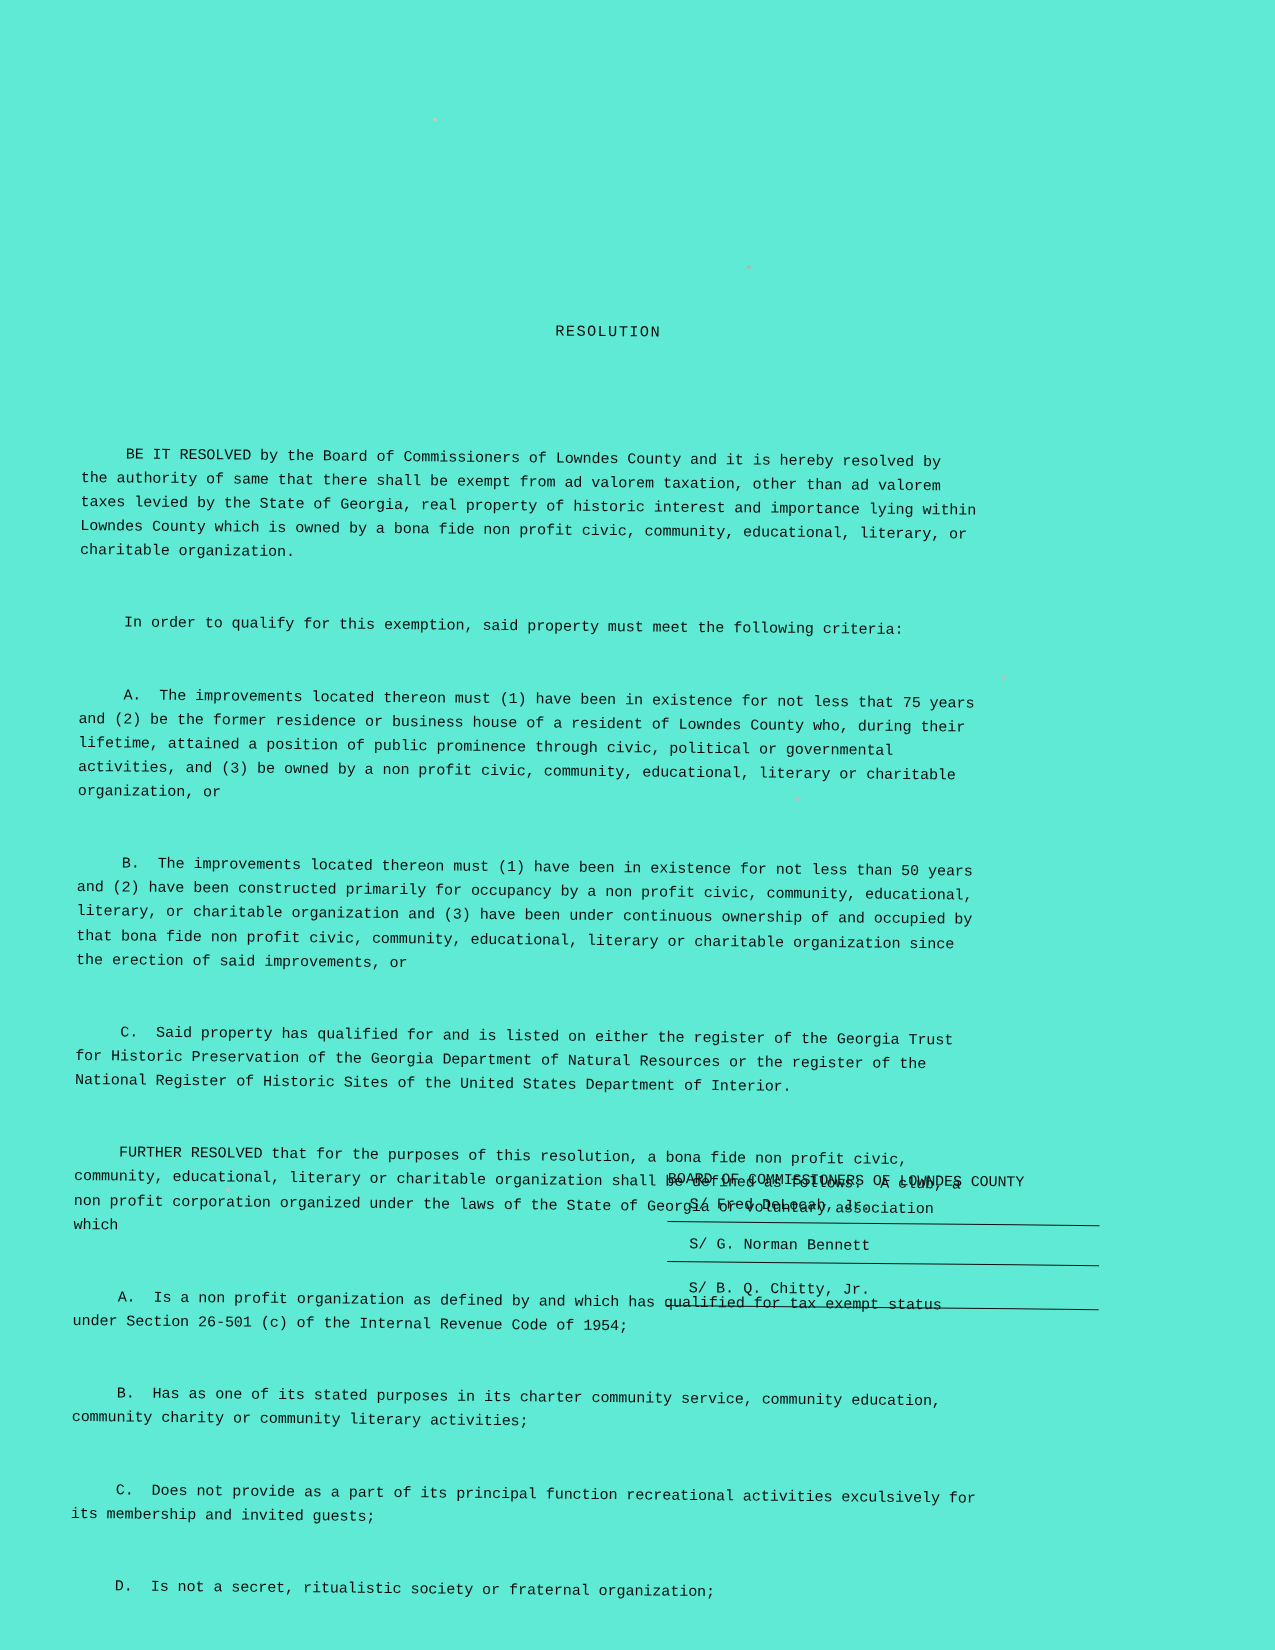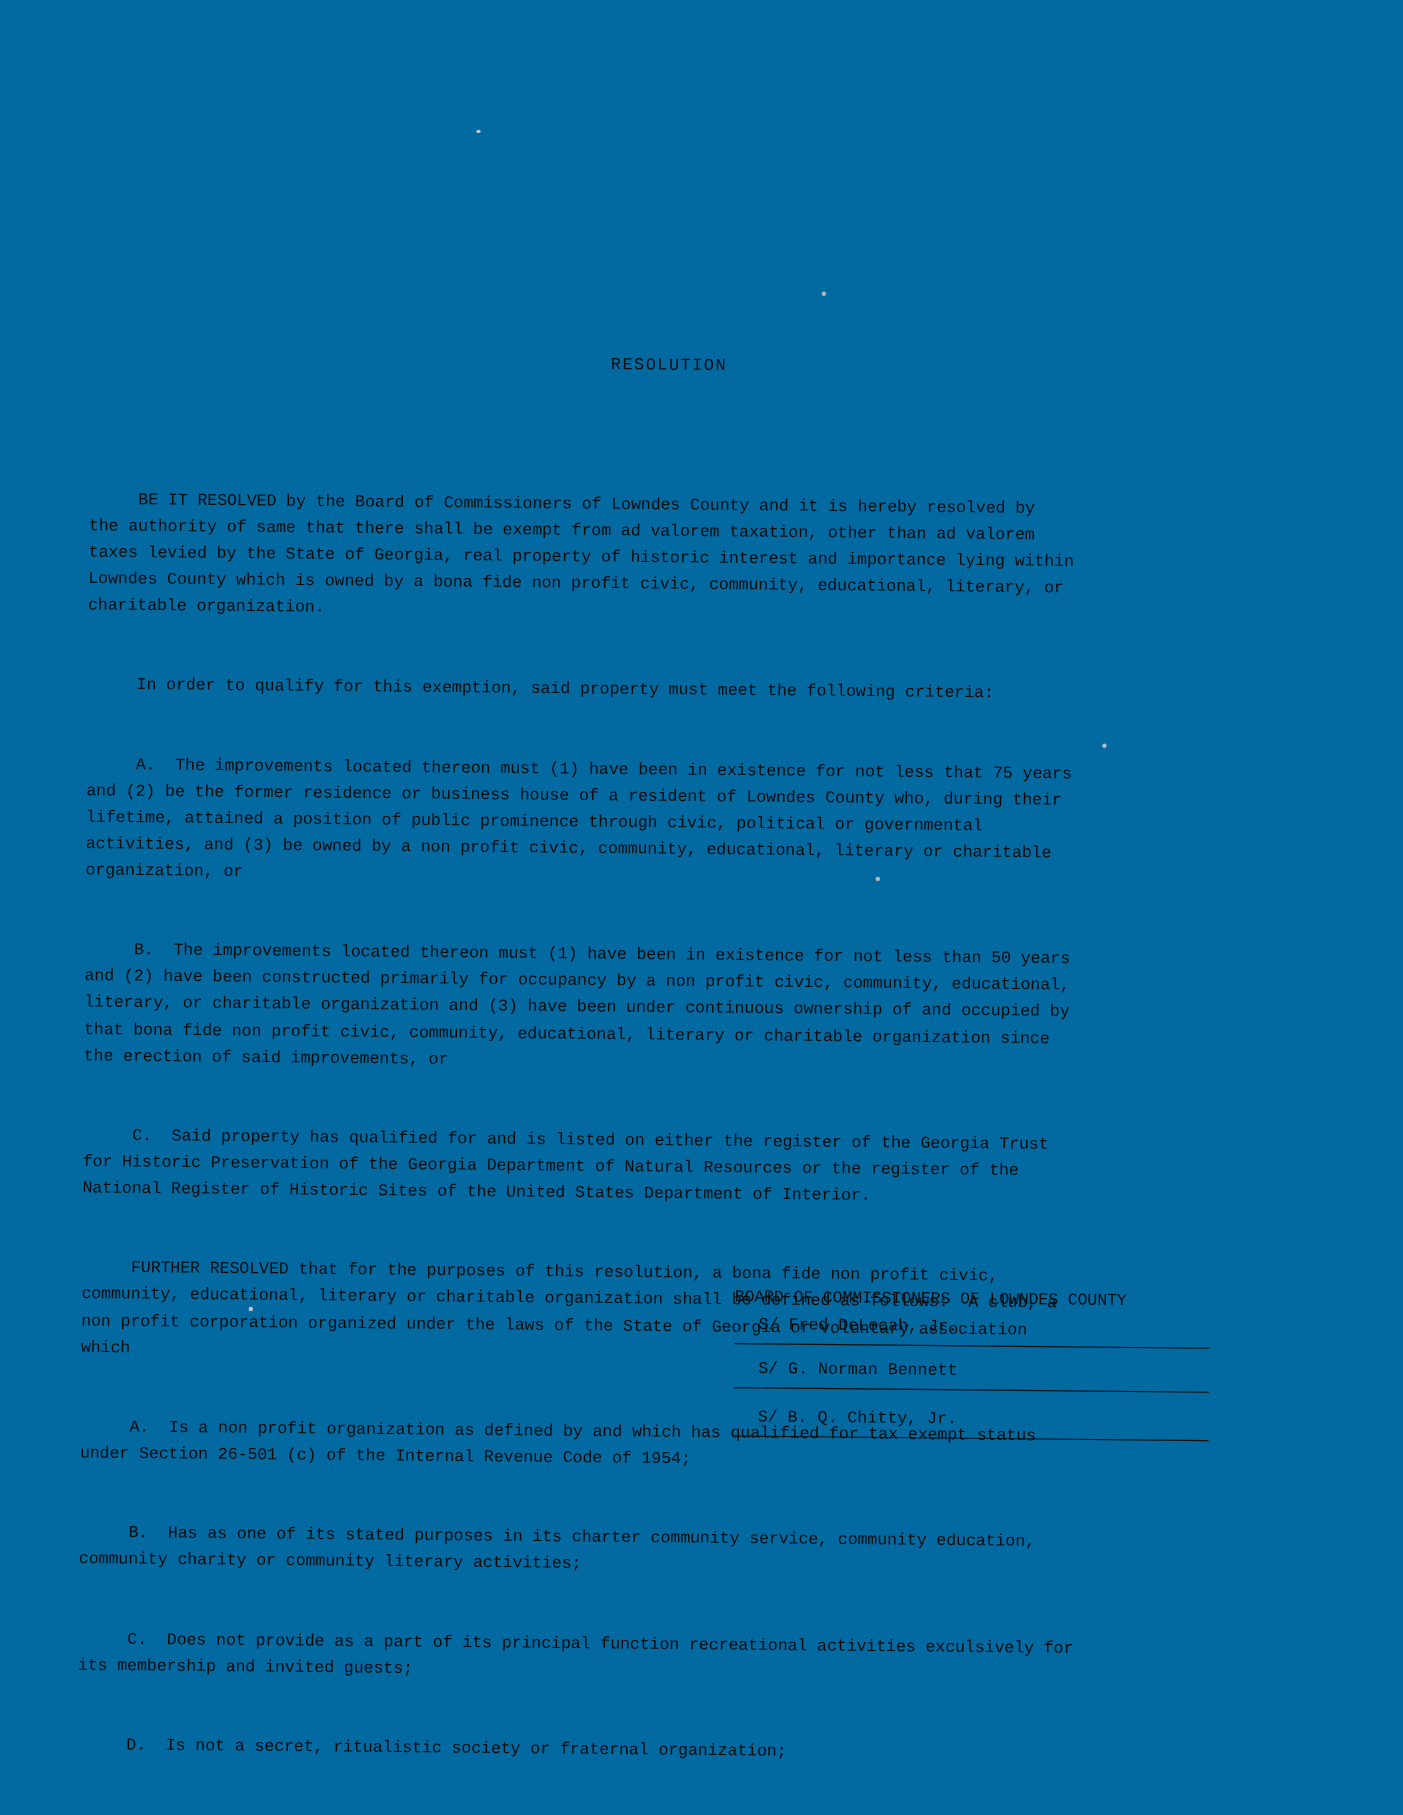--- a/index.html
+++ b/index.html
@@ -12,21 +12,21 @@
     height: 1650px;
     overflow: hidden;
     font-family: "Liberation Mono", "DejaVu Sans Mono", monospace;
   }
 
   
   #page {
     position: relative;
     width: 1275px;
     height: 1650px;
-    background: #0369a1;
+    background: #5eead4;
   }
 
   
   #typed-block {
     position: absolute;
     left: 83px;
     top: 243px;
     width: 1030px;
     transform: rotate(0.55deg);
     transform-origin: 0 0;

